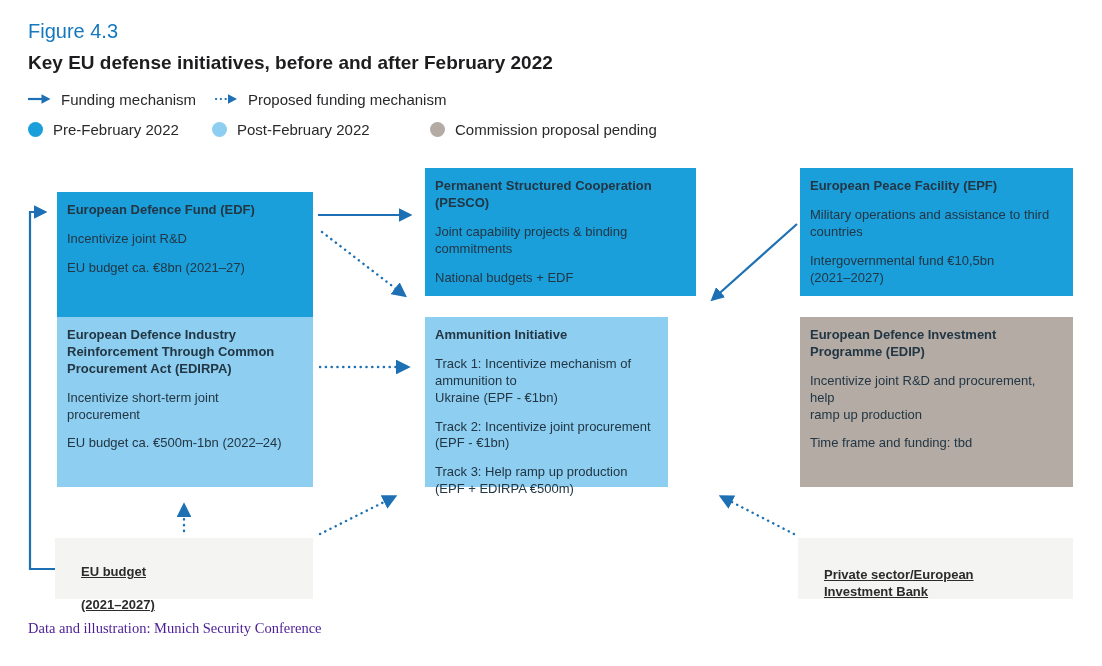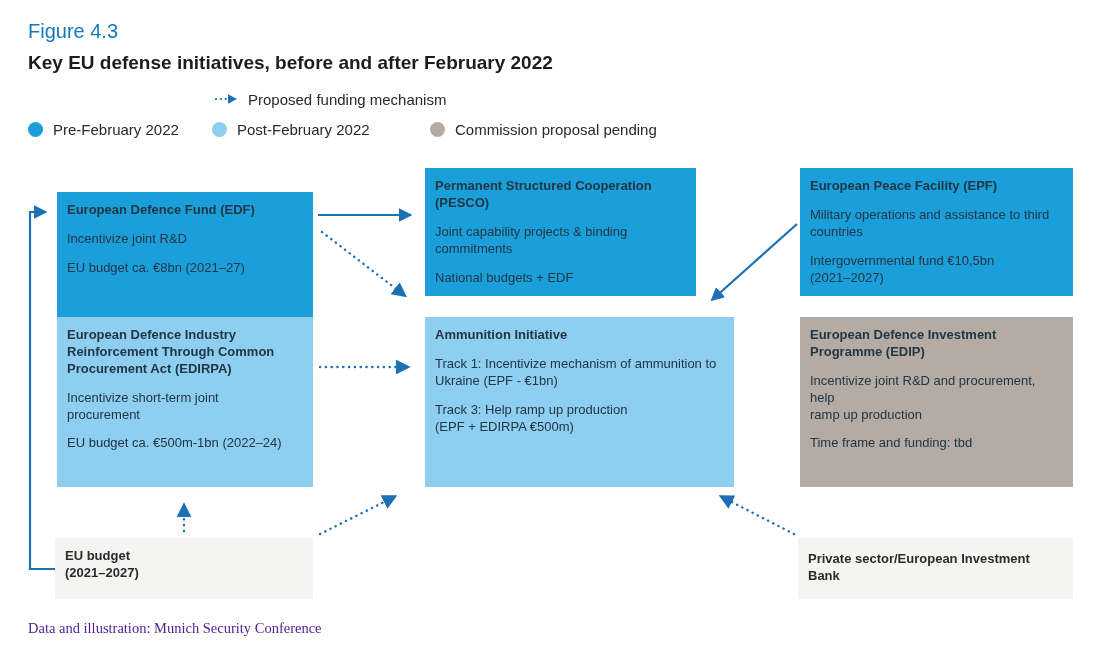--- a/index.html
+++ b/index.html
@@ -17,21 +17,21 @@
   .dot-pending{background:var(--pendingTaupe);}
 
   .box{position:absolute;box-sizing:border-box;padding:10px 12px 8px 10px;
        font-size:13px;line-height:1.3;color:var(--boxText);}
   .box p{margin:0 0 12px 0;white-space:pre-line;}
   .box p.box-title{font-weight:bold;}
   .box-pre{background:var(--preBlue);}
   .box-post{background:var(--postBlue);}
   .box-pending{background:var(--pendingTaupe);}
   .box-neutral{background:var(--neutralGray);color:#2b2b2b;}
-  .box-neutral p{margin:0;font-weight:bold;}
+  .box-neutral p{margin:16px;font-weight:bold;text-decoration:underline;}
 
   #arrow-layer{position:absolute;left:0;top:0;width:1102px;height:666px;pointer-events:none;}
   .arrow-solid{stroke:var(--arrowBlue);stroke-width:2.2;fill:none;}
   .arrow-dotted{stroke:var(--arrowBlue);stroke-width:2.4;fill:none;
                 stroke-dasharray:0.2 5.6;stroke-linecap:round;}
   #ah path{fill:var(--arrowBlue);}
   .legend-arrow-line{stroke:var(--arrowBlue);stroke-width:2.2;}
   .legend-arrow-line.dotted{stroke-dasharray:0.2 4.6;stroke-linecap:round;}
   .legend-arrow-head{fill:var(--arrowBlue);}
 
@@ -39,20 +39,27 @@
       font-family:"Liberation Serif",serif;font-size:14.5px;color:#4c1d95;}
 </style>
 </head>
 <body>
 
 <div id="canvas">
 
   <div class="figure-label">Figure 4.3</div>
   <div class="figure-title">Key EU defense initiatives, before and after February 2022</div>
 
+  <div class="legend-item" style="left:28px;top:90px;">
+    <svg width="23" height="12" viewBox="0 0 23 12">
+      <line class="legend-arrow-line" x1="0" y1="6" x2="14" y2="6"></line>
+      <path class="legend-arrow-head" d="M13.5,1.3 L22.5,6 L13.5,10.7 Z"></path>
+    </svg>
+    <span>Funding mechanism</span>
+  </div>
   <div class="legend-item" style="left:215px;top:90px;">
     <svg width="23" height="12" viewBox="0 0 23 12">
       <line class="legend-arrow-line dotted" x1="1" y1="6" x2="12" y2="6"></line>
       <path class="legend-arrow-head" d="M13,1.3 L22,6 L13,10.7 Z"></path>
     </svg>
     <span>Proposed funding mechanism</span>
   </div>
 
   <div class="legend-item" style="left:28px;top:120px;">
     <span class="dot dot-pre"></span>
@@ -106,24 +113,26 @@
 
   <div class="box box-post" style="left:57px;top:317px;width:256px;height:170px;">
     <p class="box-title">European Defence Industry
 Reinforcement Through Common
 Procurement Act (EDIRPA)</p>
     <p>Incentivize short-term joint
 procurement</p>
     <p>EU budget ca. €500m-1bn (2022–24)</p>
   </div>
 
-  <div class="box box-post" style="left:425px;top:317px;width:309px;height:170px;">
+  <div class="box box-post" style="left:425px;top:317px;width:243px;height:170px;">
     <p class="box-title">Ammunition Initiative</p>
     <p>Track 1: Incentivize mechanism of ammunition to
 Ukraine (EPF - €1bn)</p>
+    <p>Track 2: Incentivize joint procurement
+(EPF - €1bn)</p>
     <p>Track 3: Help ramp up production
 (EPF + EDIRPA €500m)</p>
   </div>
 
   <div class="box box-pending" style="left:800px;top:317px;width:273px;height:170px;">
     <p class="box-title">European Defence Investment
 Programme (EDIP)</p>
     <p>Incentivize joint R&amp;D and procurement, help
 ramp up production</p>
     <p>Time frame and funding: tbd</p>

